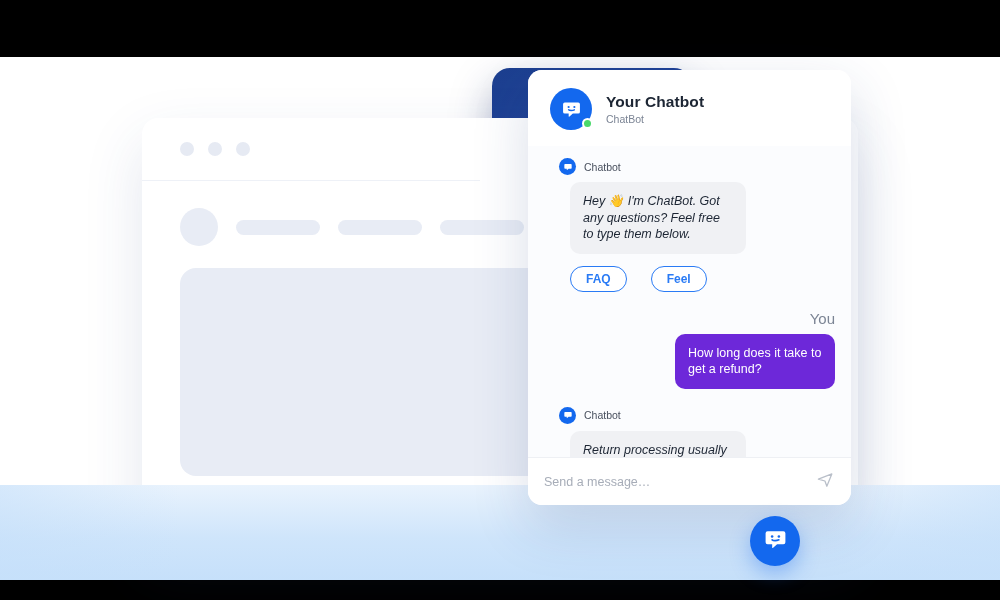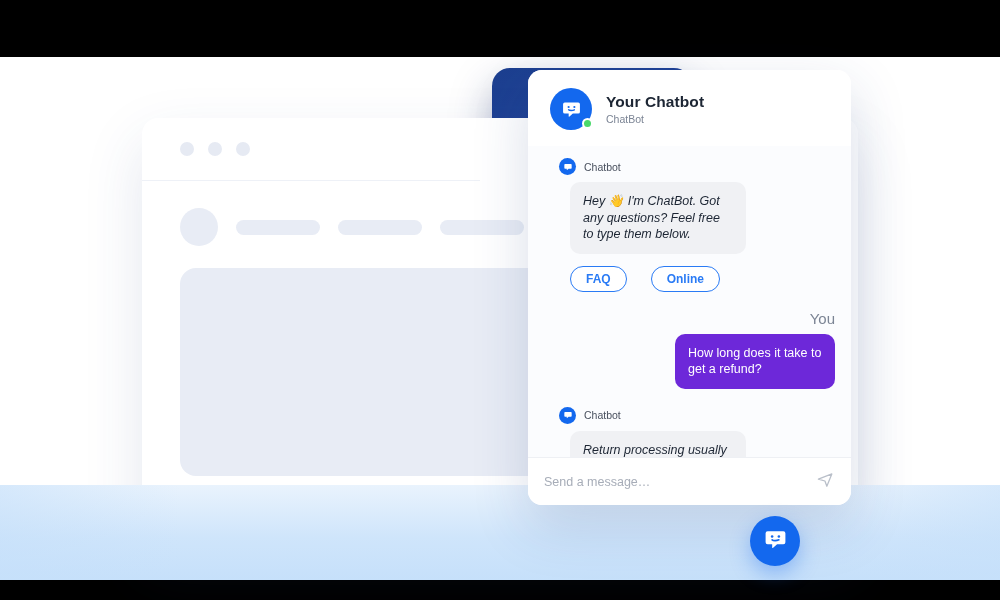--- a/index.html
+++ b/index.html
@@ -303,21 +303,21 @@
           <span class="mini-avatar">
             <svg width="10" height="10" viewBox="0 0 24 24" aria-hidden="true">
               <path fill="#ffffff" d="M5 4.6h14a1.8 1.8 0 0 1 1.8 1.8v8.1a1.8 1.8 0 0 1-1.8 1.8h-5.6l-3.5 3.1a.5.5 0 0 1-.85-.38V16.3H5a1.8 1.8 0 0 1-1.8-1.8V6.4A1.8 1.8 0 0 1 5 4.6z"></path>
             </svg>
           </span>
           <span class="sender">Chatbot</span>
         </div>
         <div class="bubble-bot">Hey 👋 I'm ChatBot. Got any questions? Feel free to type them below.</div>
         <div class="chips">
           <button class="chip">FAQ</button>
-          <button class="chip">Online</button>
+          <button class="chip">Feel</button>
         </div>
       </div>
 
       <div class="blk">
         <span class="sender-right">You</span>
         <div class="bubble-user" style="margin-top:7px">How long does it take to get a refund?</div>
       </div>
 
       <div class="blk">
         <div class="msg-row-label">

